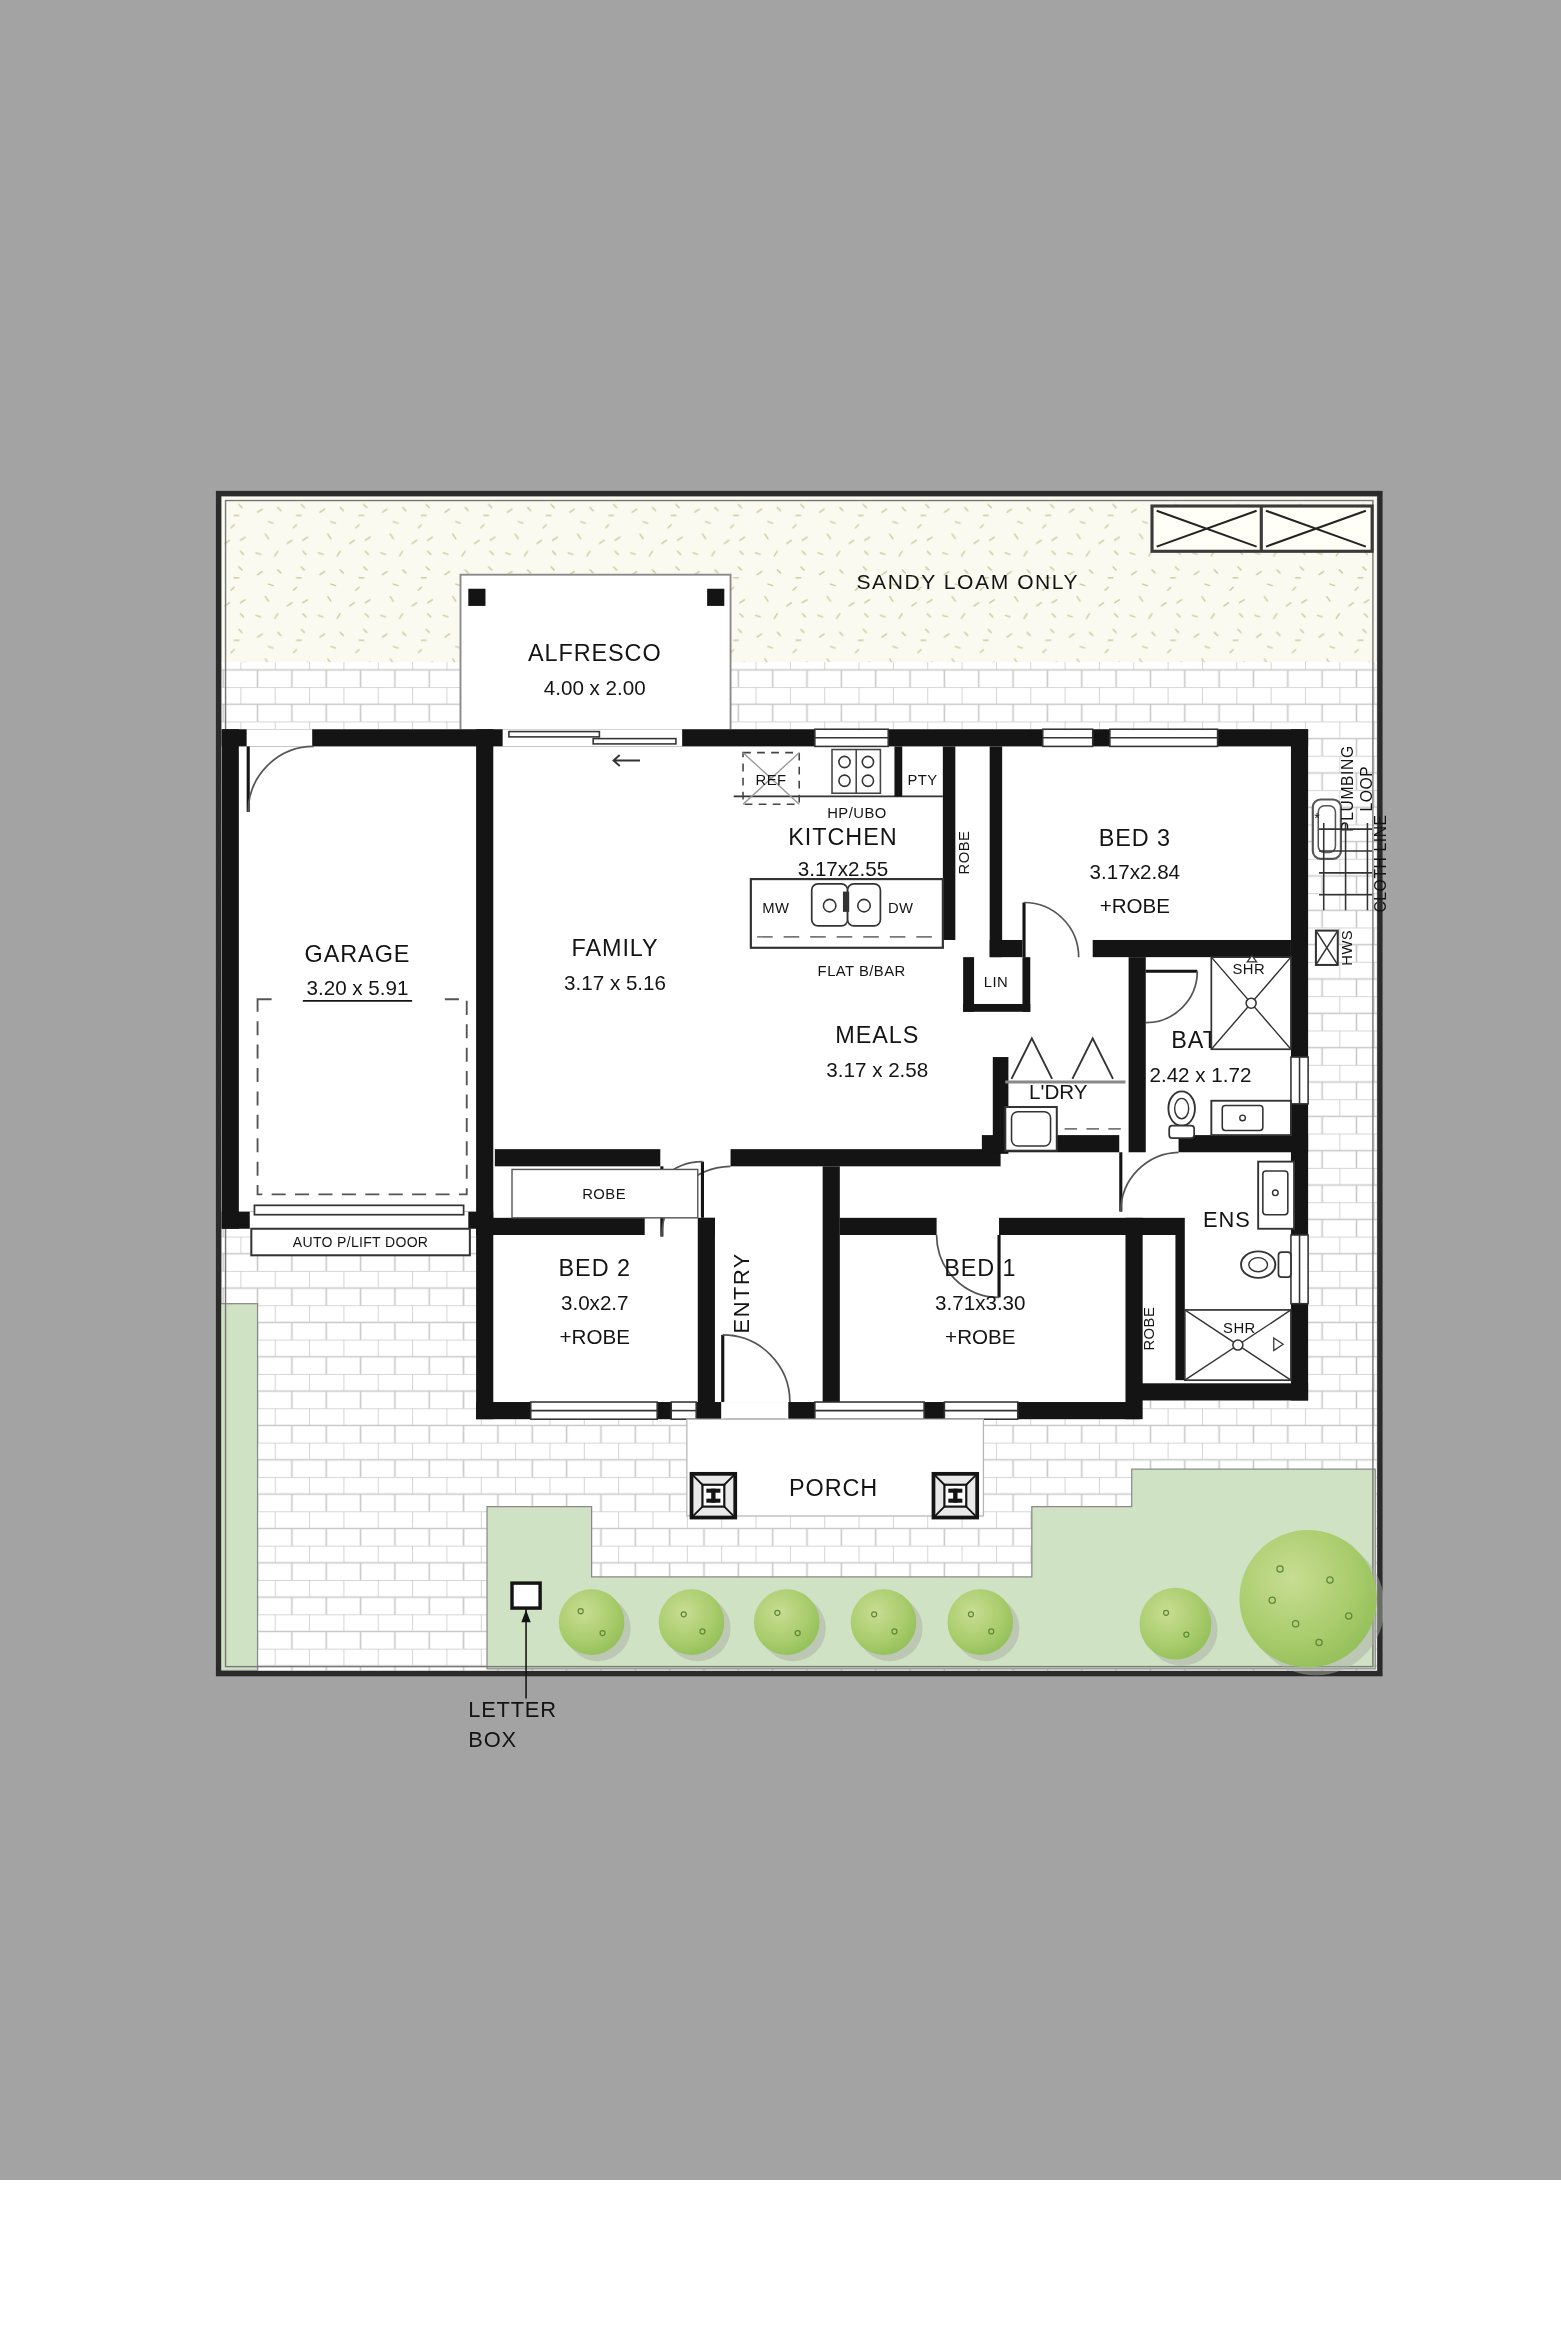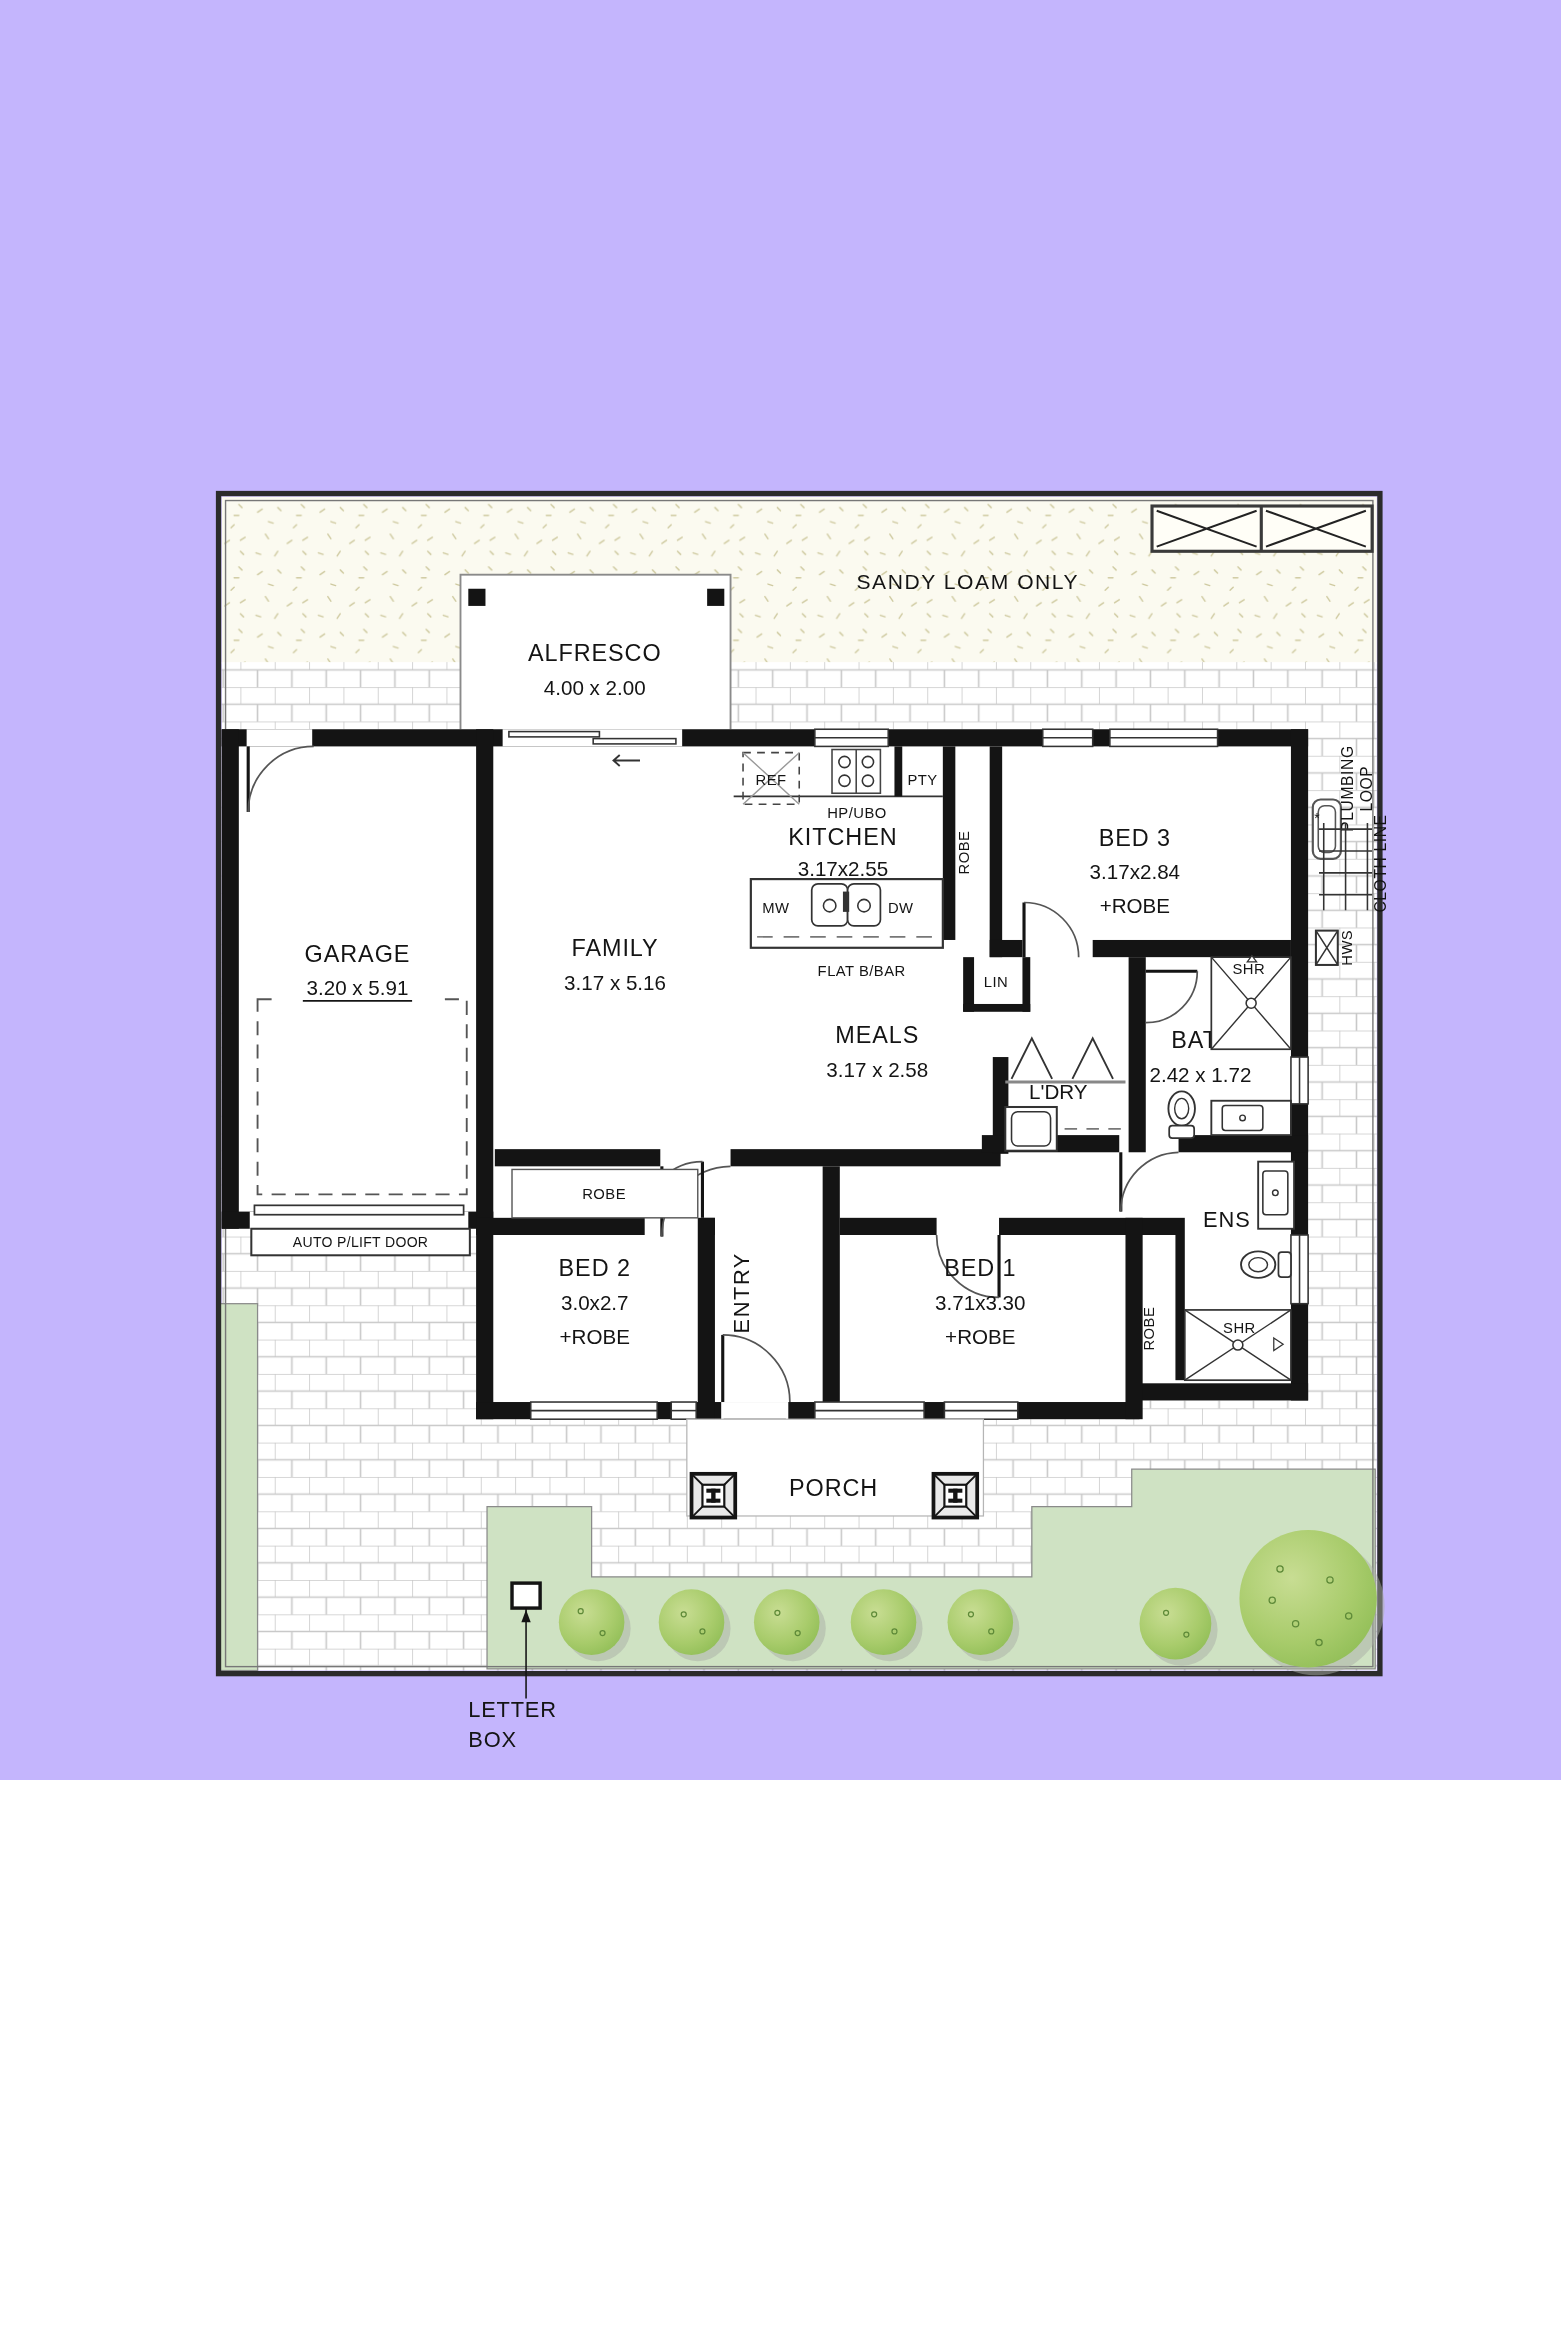--- a/index.html
+++ b/index.html
@@ -1,16 +1,16 @@
 <!DOCTYPE html>
 <html style="font-size:12.5px"><head>
 <meta charset="utf-8">
 <style>
   html,body{margin:0;padding:0;background:#fff;}
-  .page{position:relative;width:1561px;height:1780px;background:#c4b5fd;overflow:hidden;text-align:right;}
+  .page{position:relative;width:1561px;height:2180px;background:#a3a3a3;overflow:hidden;text-align:right;}
   svg{display:block;}
   text{font-family:"Liberation Sans","DejaVu Sans",sans-serif;fill:#141414;}
   .room-name{font-size:15px;letter-spacing:.6px;}
   .room-dims{font-size:13.2px;}
   .small-lab{font-size:9.5px;letter-spacing:.3px;}
   .tiny-lab{font-size:9px;letter-spacing:.2px;}
   .site-lab{font-size:13.5px;letter-spacing:1px;}
   .rot-lab{font-size:10px;letter-spacing:.4px;}
   .lb-lab{font-size:14px;letter-spacing:.5px;}
   .wall{fill:#141414;}

